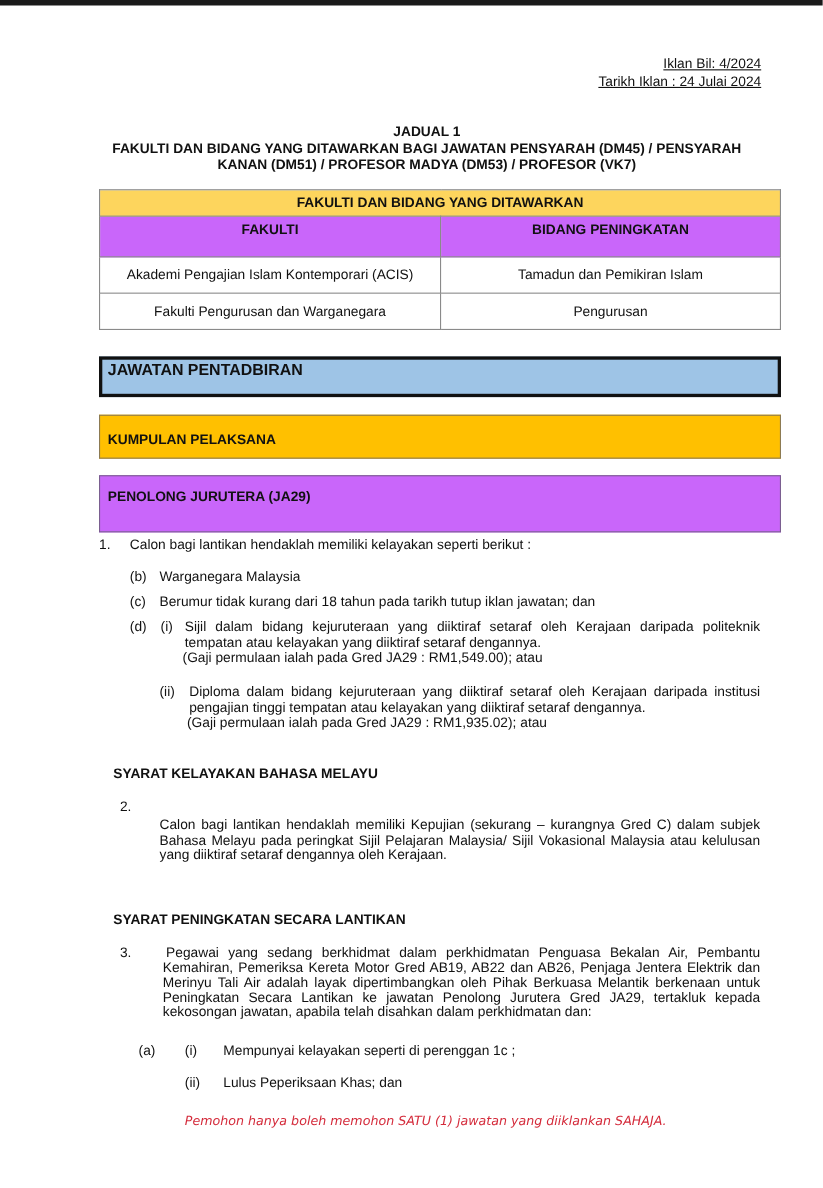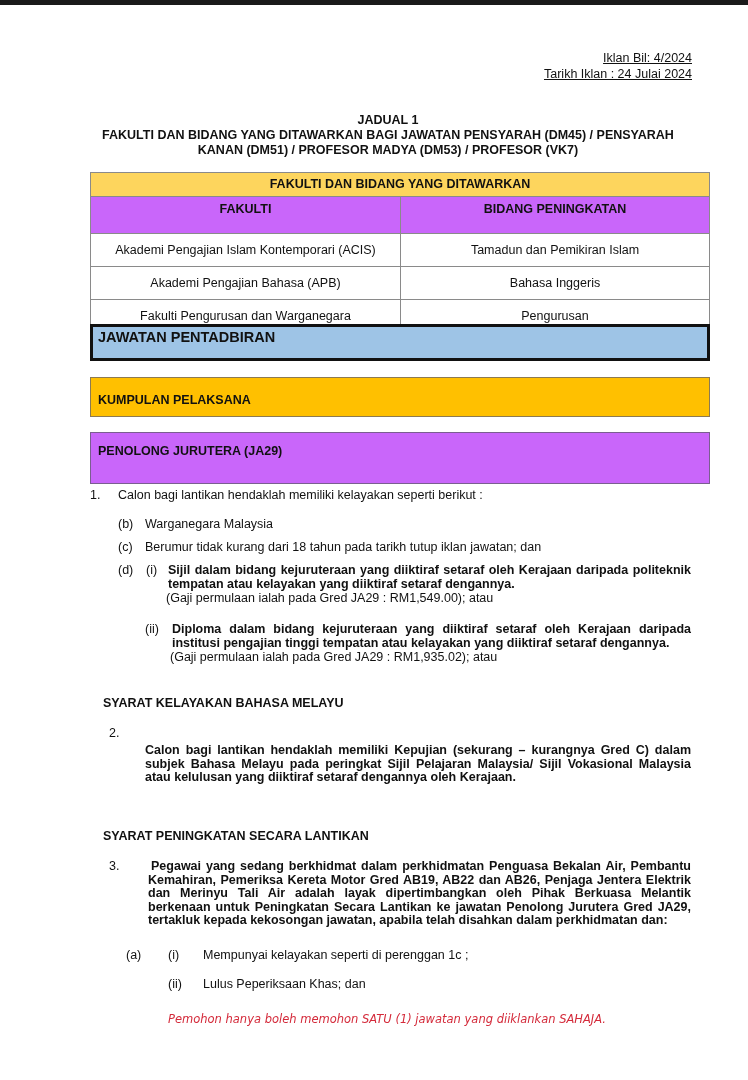--- a/index.html
+++ b/index.html
@@ -17,21 +17,21 @@
   table.fac .cap { background: #fdd55d; font-weight: bold; height: 15px; line-height: 15px; }
   table.fac .colh { background: #c966fa; font-weight: bold; height: 28px; vertical-align: top; line-height: 16px; }
   table.fac .row td { height: 24px; line-height: 24px; }
 
   .band { position: absolute; left: 90px; width: 620px; font-weight: bold; box-sizing: border-box; }
   .band-admin { top: 324px; height: 37px; background: #9ec4e6; border: 3px solid #111; font-size: 14.5px; padding: 2px 0 0 5px; }
   .band-group { top: 377px; height: 40px; background: #ffc000; border: 1px solid #8c7a52; font-size: 12.5px; padding: 15px 13px 0 7px; }
   .band-post { top: 432px; height: 52px; background: #c966fa; border: 1px solid #7a5e90; font-size: 12.5px; padding: 11px 0 0 7px; }
 
   .txt { font-size: 12.5px; line-height: 13.5px; }
-  .just { text-align: justify; text-align-last: left; font-weight: bold; }
+  .just { text-align: justify; text-align-last: left; }
   .sec { font-weight: bold; font-size: 12.5px; }
   .warn { color: #d42a3a; font-style: italic; font-family: "DejaVu Sans", sans-serif; font-size: 11.5px; }
 </style>
 </head>
 <body>
 
 <div class="topbar"></div>
 
 <div class="abs hdr-right" style="top:50px;">Iklan Bil: 4/2024</div>
 <div class="abs hdr-right" style="top:66px;">Tarikh Iklan : 24 Julai 2024</div>
@@ -45,24 +45,20 @@
       <tr>
     <td class="cap" colspan="2">FAKULTI DAN BIDANG YANG DITAWARKAN</td>
   </tr>
   <tr>
     <th class="colh" style="width:301px;text-align:center;">FAKULTI</th>
     <th class="colh">BIDANG PENINGKATAN</th>
   </tr>
   <tr class="row">
     <td>Akademi Pengajian Islam Kontemporari (ACIS)</td>
     <td>Tamadun dan Pemikiran Islam</td>
-  </tr>
-  <tr class="row">
-    <td>Akademi Pengajian Bahasa (APB)</td>
-    <td>Bahasa Inggeris</td>
   </tr>
   <tr class="row">
     <td>Fakulti Pengurusan dan Warganegara</td>
     <td>Pengurusan</td>
   </tr>
 </tbody>
   </table>
 
 <div class="band band-admin">JAWATAN PENTADBIRAN</div>
 <div class="band band-group">KUMPULAN PELAKSANA</div>

